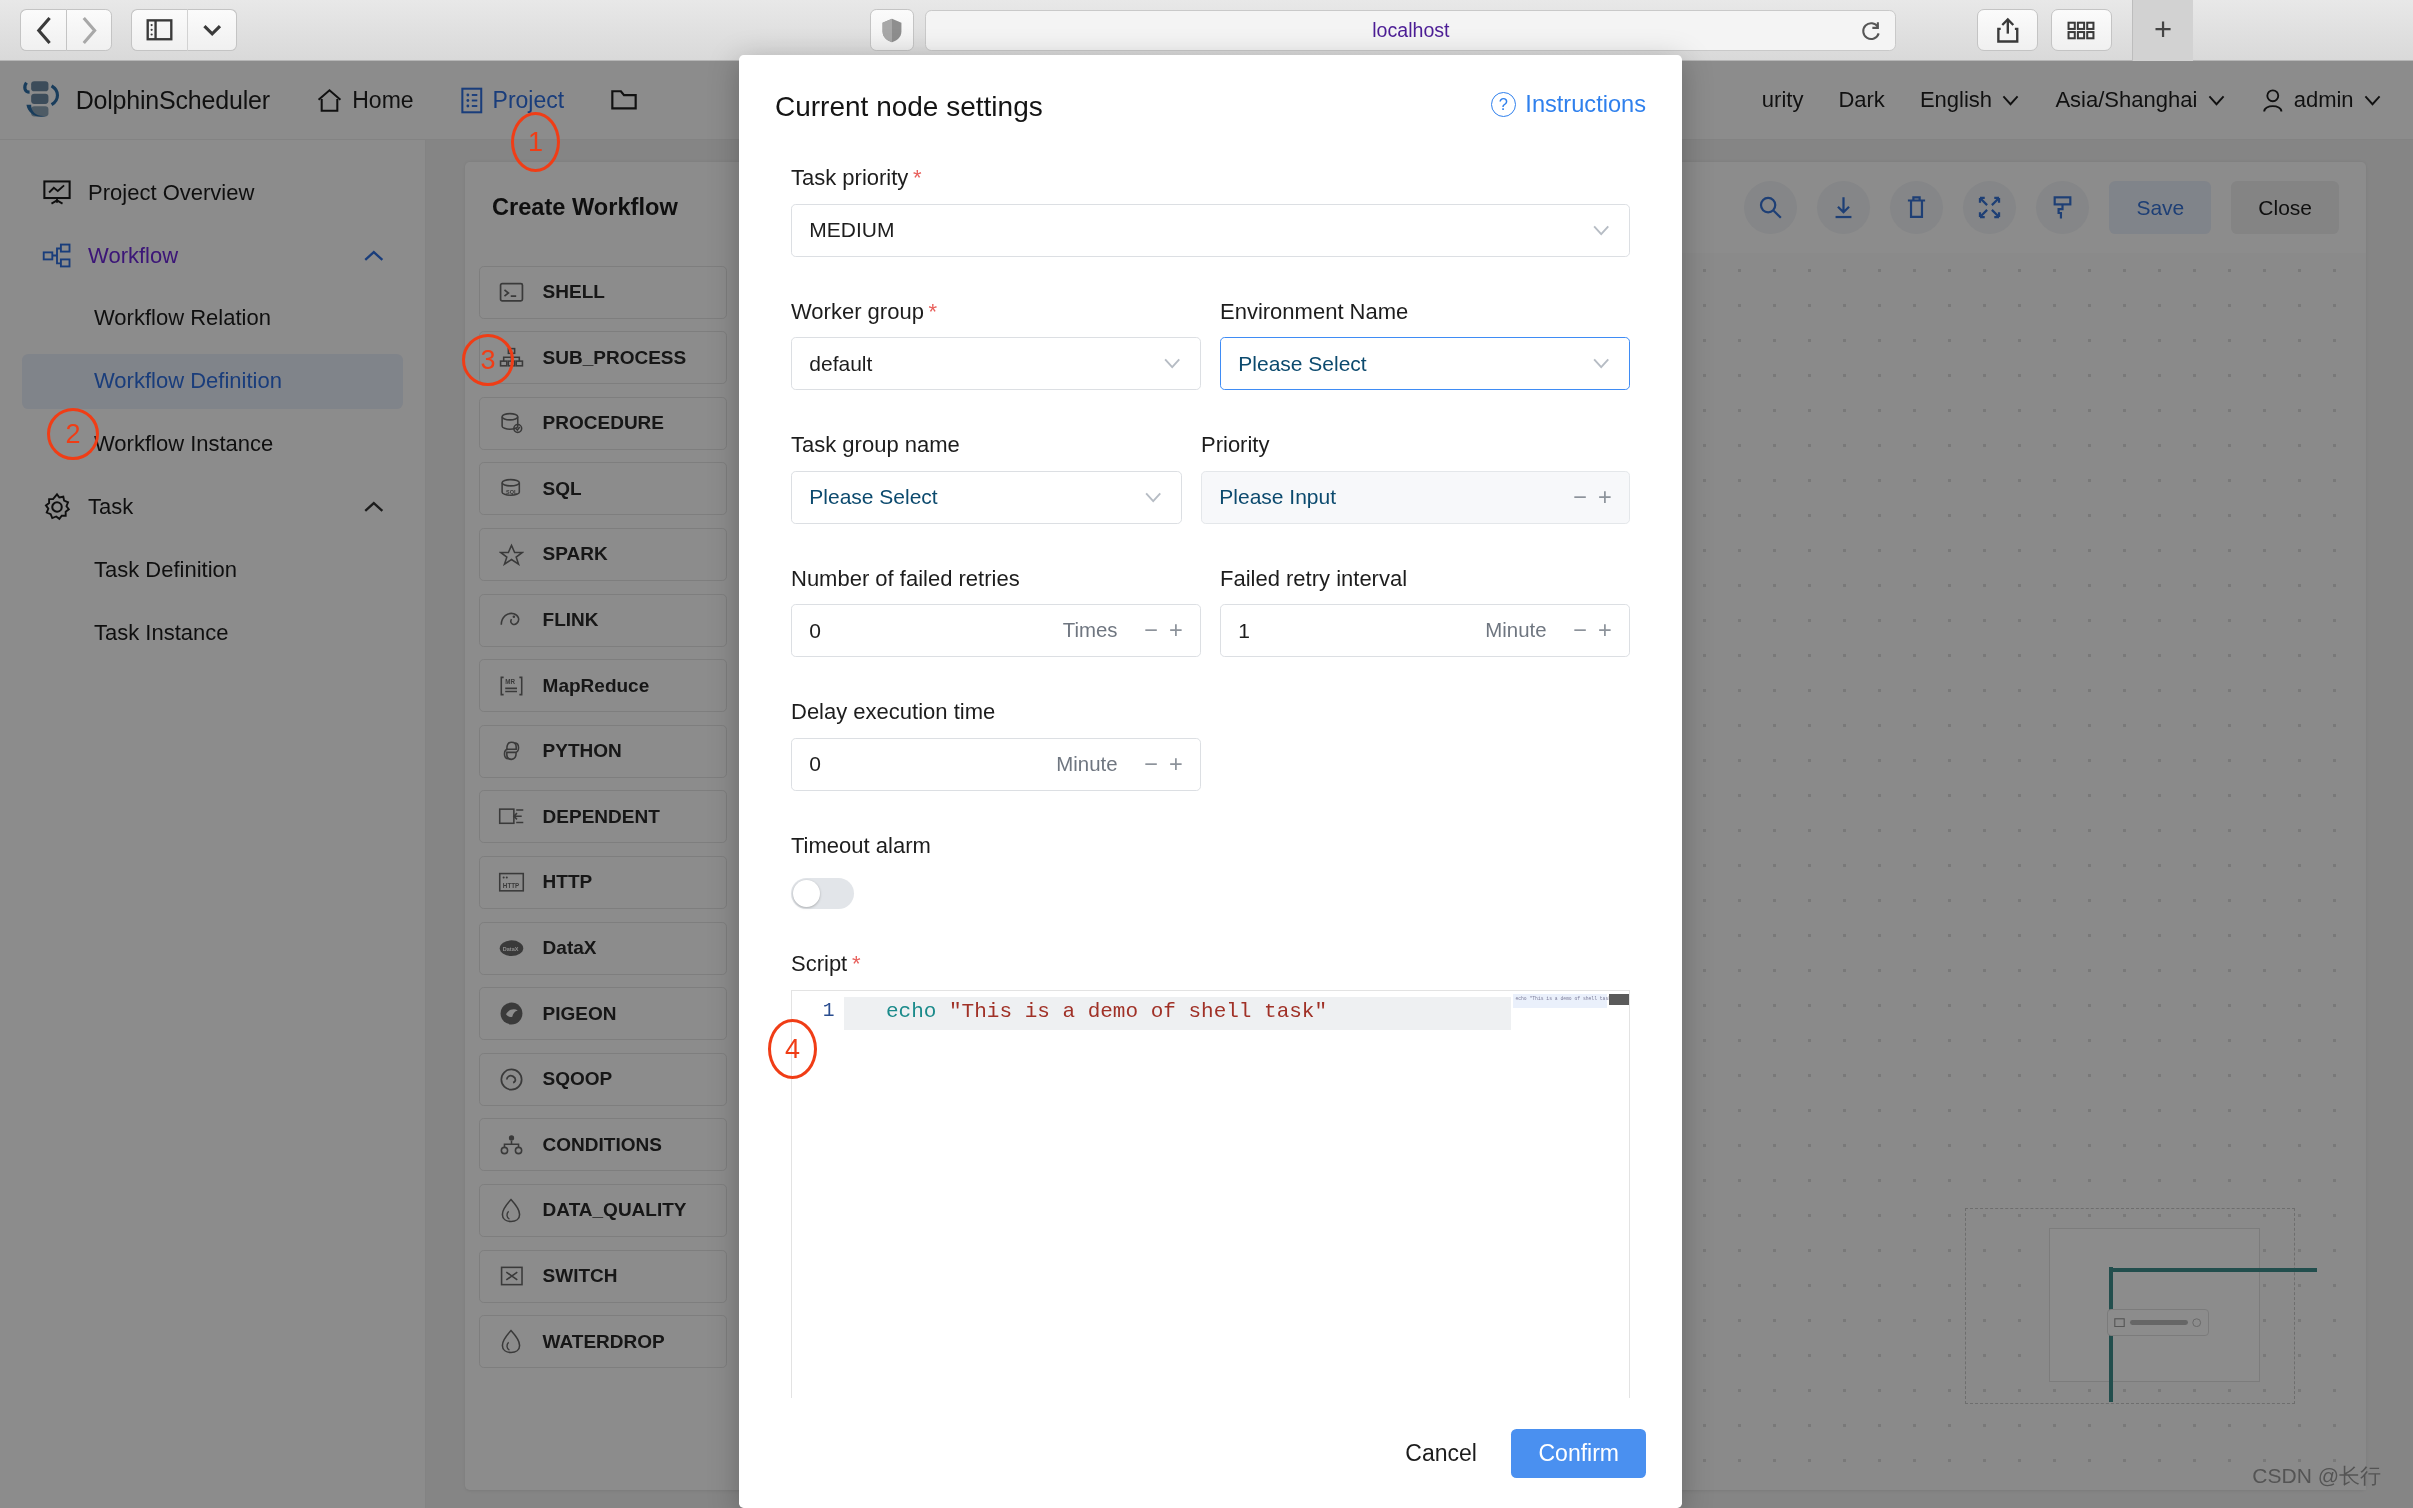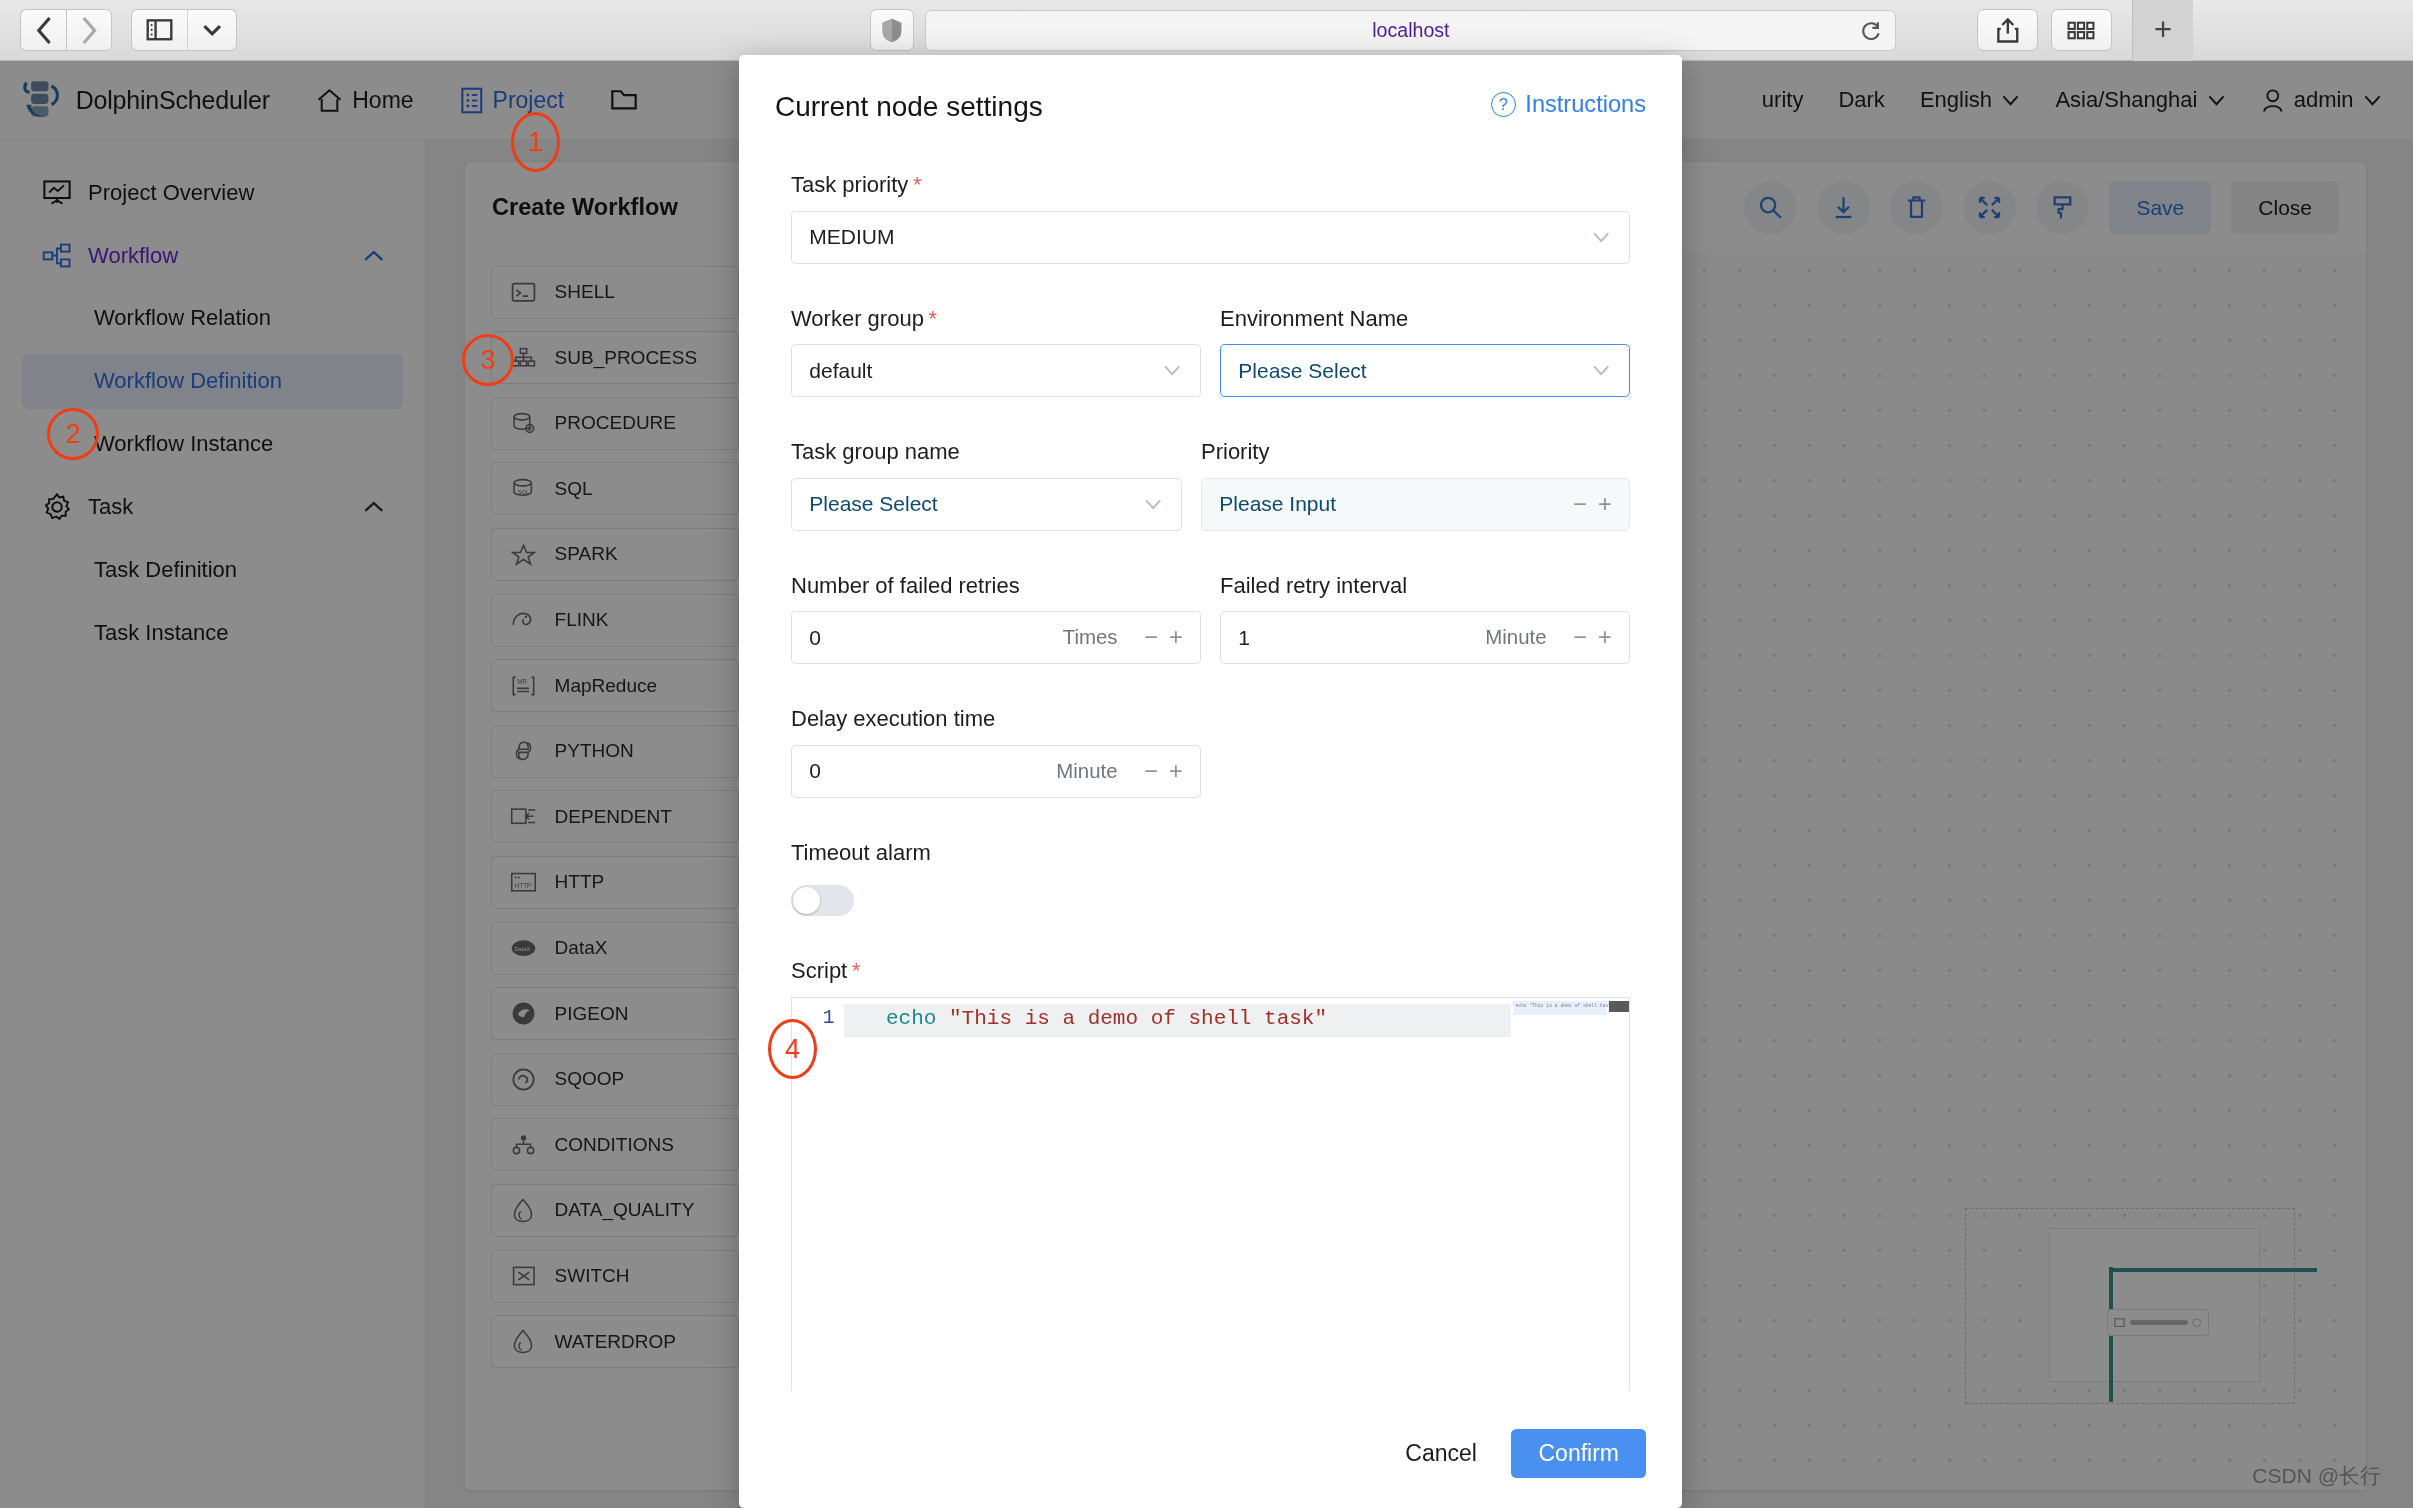--- a/index.html
+++ b/index.html
@@ -108,22 +108,22 @@
     display:flex; align-items:center; justify-content:center; color:#3773d6;
   }
   .tb-btn {
     height: 53px; padding: 0 27px; border-radius: 6.3px; font-size:21px;
     display:flex; align-items:center; justify-content:center;
   }
   .tb-btn.save { background:#eaf0fb; color:#3773d6; }
   .tb-btn.close { background:#f0f0f0; color:#1c1c1c; }
 
   .task-panel {
-    position:absolute; top: 91px; left: 12px; width: 277px; bottom: 0;
-    border-right: 0.8px solid #ececec; padding: 12.6px 14px 0 14px; overflow:hidden;
+    position:absolute; top: 91px; left: 0; width: 277px; bottom: 0;
+    border-right: 0.8px solid #ececec; padding: 12.6px 14px 0 14px; overflow:hidden;font-weight:bold;
   }
   .task-item {
     display:flex; align-items:center; gap: 17.3px;
     height: 53px; margin-bottom: 12.6px; border:0.8px solid #e6e6e6; border-radius:4.7px;
     padding-left: 17.3px; font-size: 19px; color:#2b2b2b;
   }
   .task-icon { width:28px; height:28px; display:flex; align-items:center; justify-content:center; color:#6b6b6b; flex: 0 0 28px;}
   .panel-scroll {
     position:absolute; left: 427px; top: 440px; width: 6.3px; height: 503px;
     background:#cfcfcf; border-radius: 3.1px;
@@ -142,21 +142,21 @@
     border:0.8px solid #e0e0e0; border-radius:3.9px; background:#fff;
     display:flex; align-items:center; gap:4.7px; padding: 0 6.3px; font-size:8.6px; color:#777;
   }
   .watermark { position:absolute; right: 33px; bottom: 19px; font-size: 21px; color:#9a9a9a; }
 
   
   .modal {
     position:absolute; z-index: 60;
     left: 739px; top: 55px; width: 943px; height: 1453px;
     background:#fff; border-radius: 4.7px; box-shadow: 0 6.3px 31px rgba(0,0,0,.25);
-    display:flex; flex-direction:column;gap:7px;
+    display:flex; flex-direction:column;
   }
   .modal-head { padding: 36px 36px 0 36px; display:flex; align-items:flex-start; }
   .modal-title { font-size: 28px; color:#141414; }
   .instructions { margin-left:auto; display:flex; align-items:center; gap: 9.4px; color:#2f80ed; font-size: 23.6px; }
   .q-circle {
     width: 25px; height: 25px; border-radius: 12.6px; border: 1.6px solid #2f80ed;
     display:flex; align-items:center; justify-content:center; font-size: 16.5px; color:#2f80ed;
   }
   .modal-body { padding: 0 52px; flex: 1; overflow: hidden; }
   .fld-label { font-size: 22px; color:#1d1d1d; margin-top: 42px; margin-bottom: 12.6px; }

